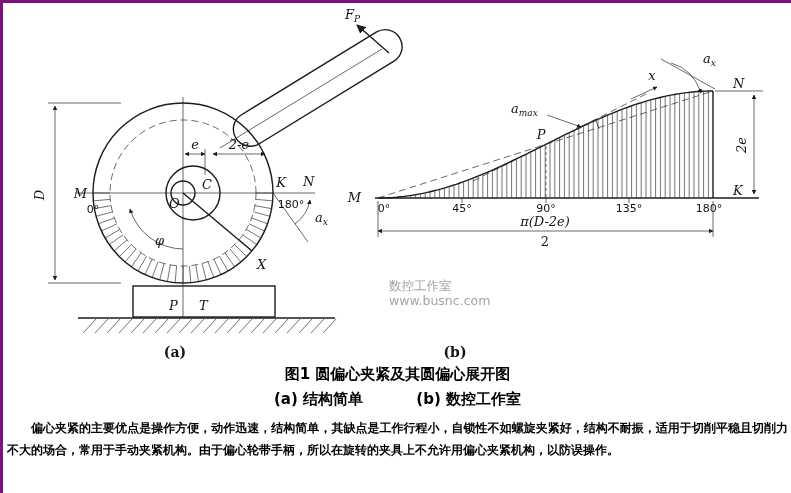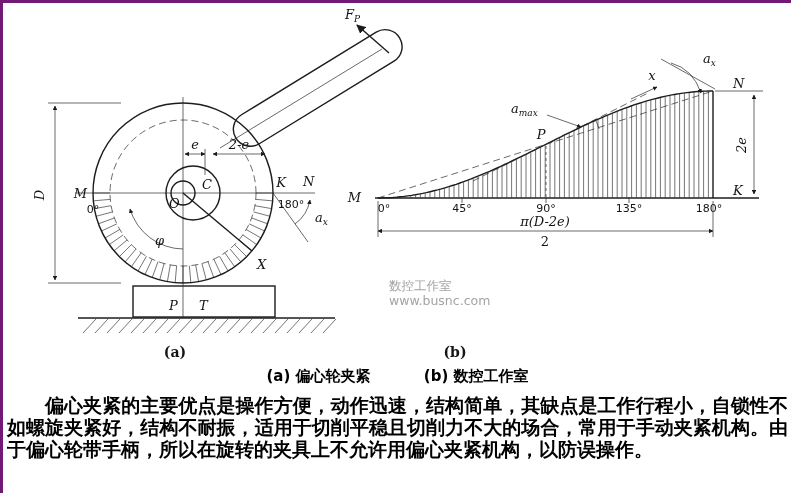--- a/index.html
+++ b/index.html
@@ -15,21 +15,21 @@
   .formula{font-size:13px;}
   .thin{stroke:#2a2a2a;stroke-width:0.7;fill:none;}
   .med{stroke:#1c1c1c;stroke-width:1.4;fill:none;}
   .dash{stroke-dasharray:7 4;}
   .sdash{stroke-dasharray:3 3;}
   .hatch line{stroke:#2a2a2a;stroke-width:0.65;}
   .cap{text-align:center;font-weight:bold;color:#000;}
   .title{font-size:15px;margin:4px 0 0;}
   .subs{font-size:15px;margin:6px 0 0;}
   .subs .gap{margin-left:3.2em;}
-  .body-text{font-size:19px;font-weight:bold;line-height:22px;margin:8px 4px 0;text-align:justify;text-indent:2em;color:#000;}
+  .body-text{font-size:12px;font-weight:bold;line-height:22px;margin:8px 4px 0;text-align:justify;text-indent:2em;color:#000;}
 </style>
 </head>
 <body>
 
 <div class="page">
 
   <svg width="791" height="358" viewBox="0 0 791 358">
     <defs>
       <marker id="arr" viewBox="0 0 10 10" refX="9" refY="5" markerWidth="6.5" markerHeight="6.5" orient="auto-start-reverse">
         <path d="M0 0 L10 5 L0 10 z" fill="#1c1c1c"></path>
@@ -271,19 +271,20 @@
       <text class="var" x="730" y="192">K</text>
       <text class="var" x="743" y="142" text-anchor="middle" transform="rotate(-90 743 142)">2e</text>
       <text class="formula var" x="542" y="223" text-anchor="middle">π(D-2e)</text>
       <text class="formula" x="542" y="243" text-anchor="middle">2</text>
       <text class="wm" x="386" y="287">数控工作室</text>
       <text class="wm" x="386" y="302">www.busnc.com</text>
       <text class="cap-label" x="452" y="354" text-anchor="middle">(b)</text>
     </g>
   </svg>
 
+  <div class="cap title">图1 圆偏心夹紧及其圆偏心展开图</div>
   <div class="cap subs">
-    <span>(a) 偏心轮夹紧</span>
+    <span>(a) 结构简单</span>
     <span class="gap">(b) 数控工作室</span>
   </div>
   <p class="body-text">偏心夹紧的主要优点是操作方便，动作迅速，结构简单，其缺点是工作行程小，自锁性不如螺旋夹紧好，结构不耐振，适用于切削平稳且切削力不大的场合，常用于手动夹紧机构。由于偏心轮带手柄，所以在旋转的夹具上不允许用偏心夹紧机构，以防误操作。</p>
 
 </div>
 
 </body></html>

